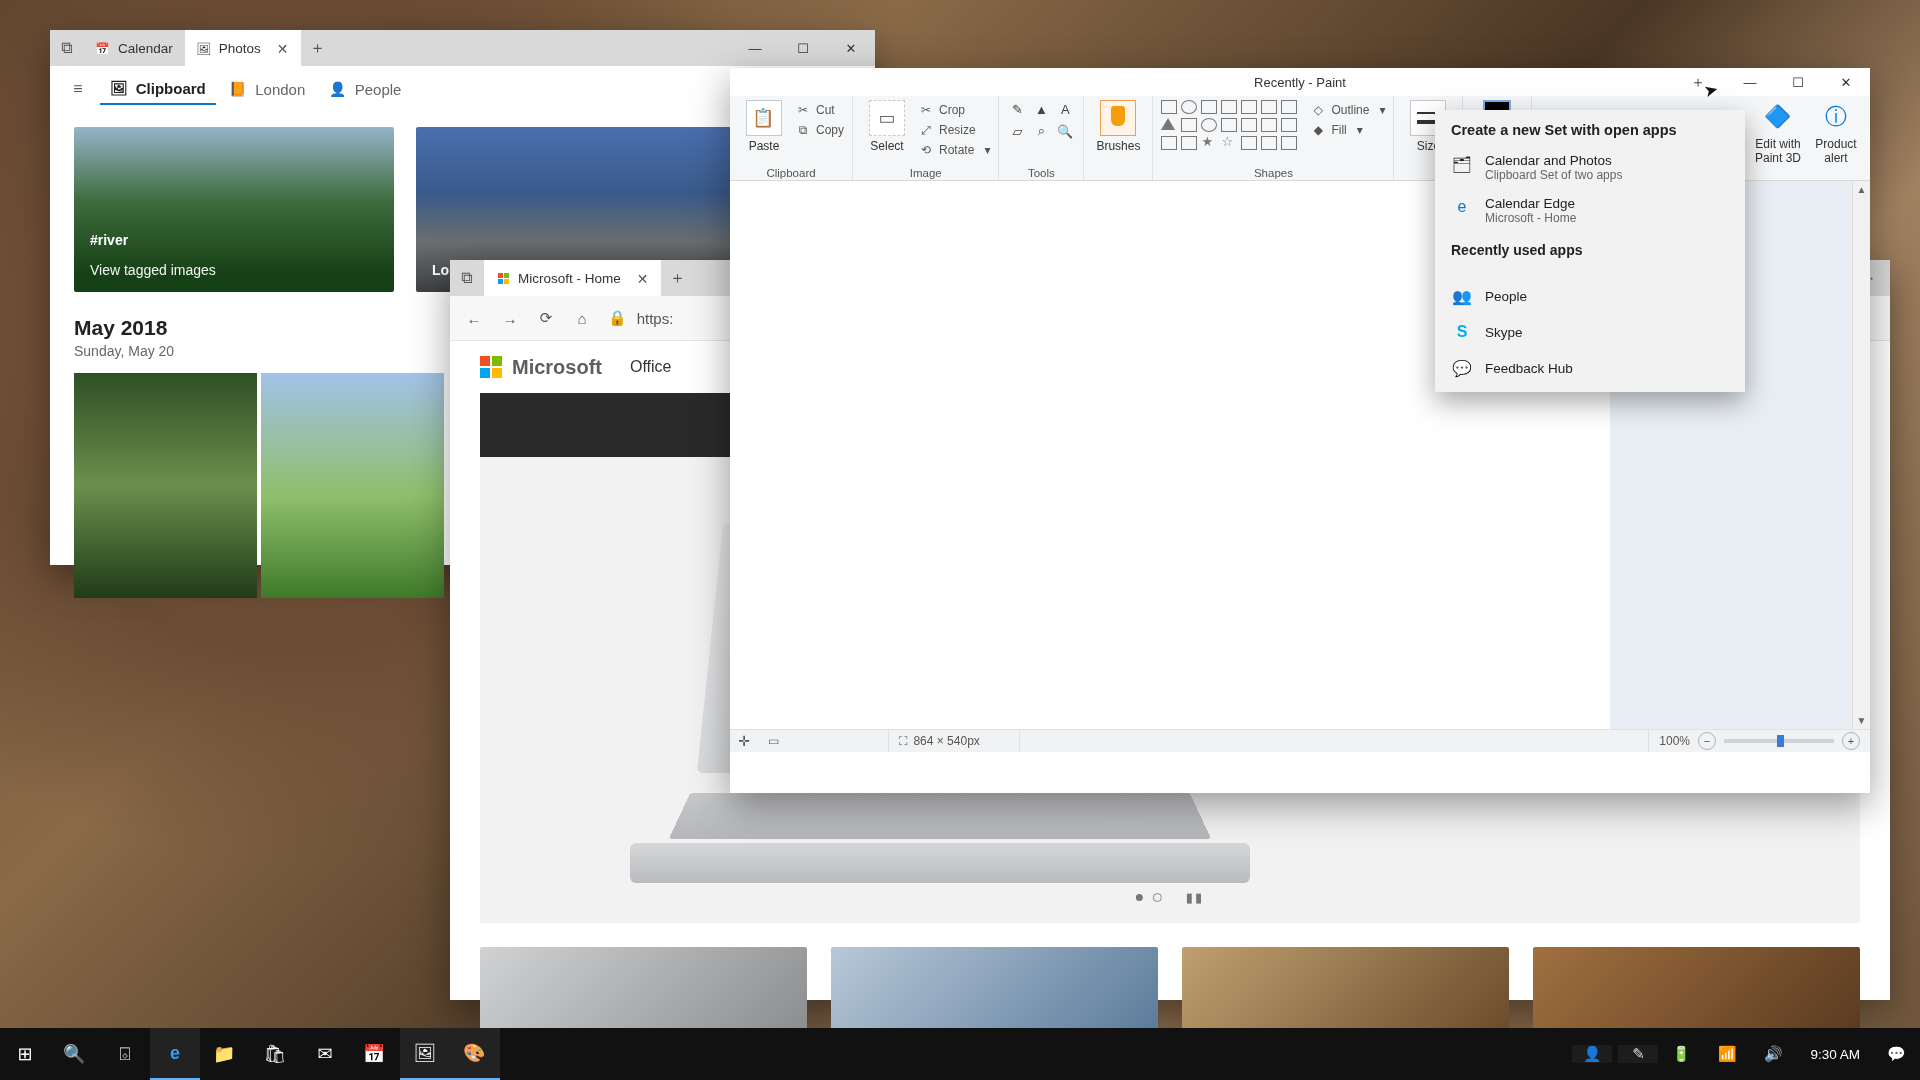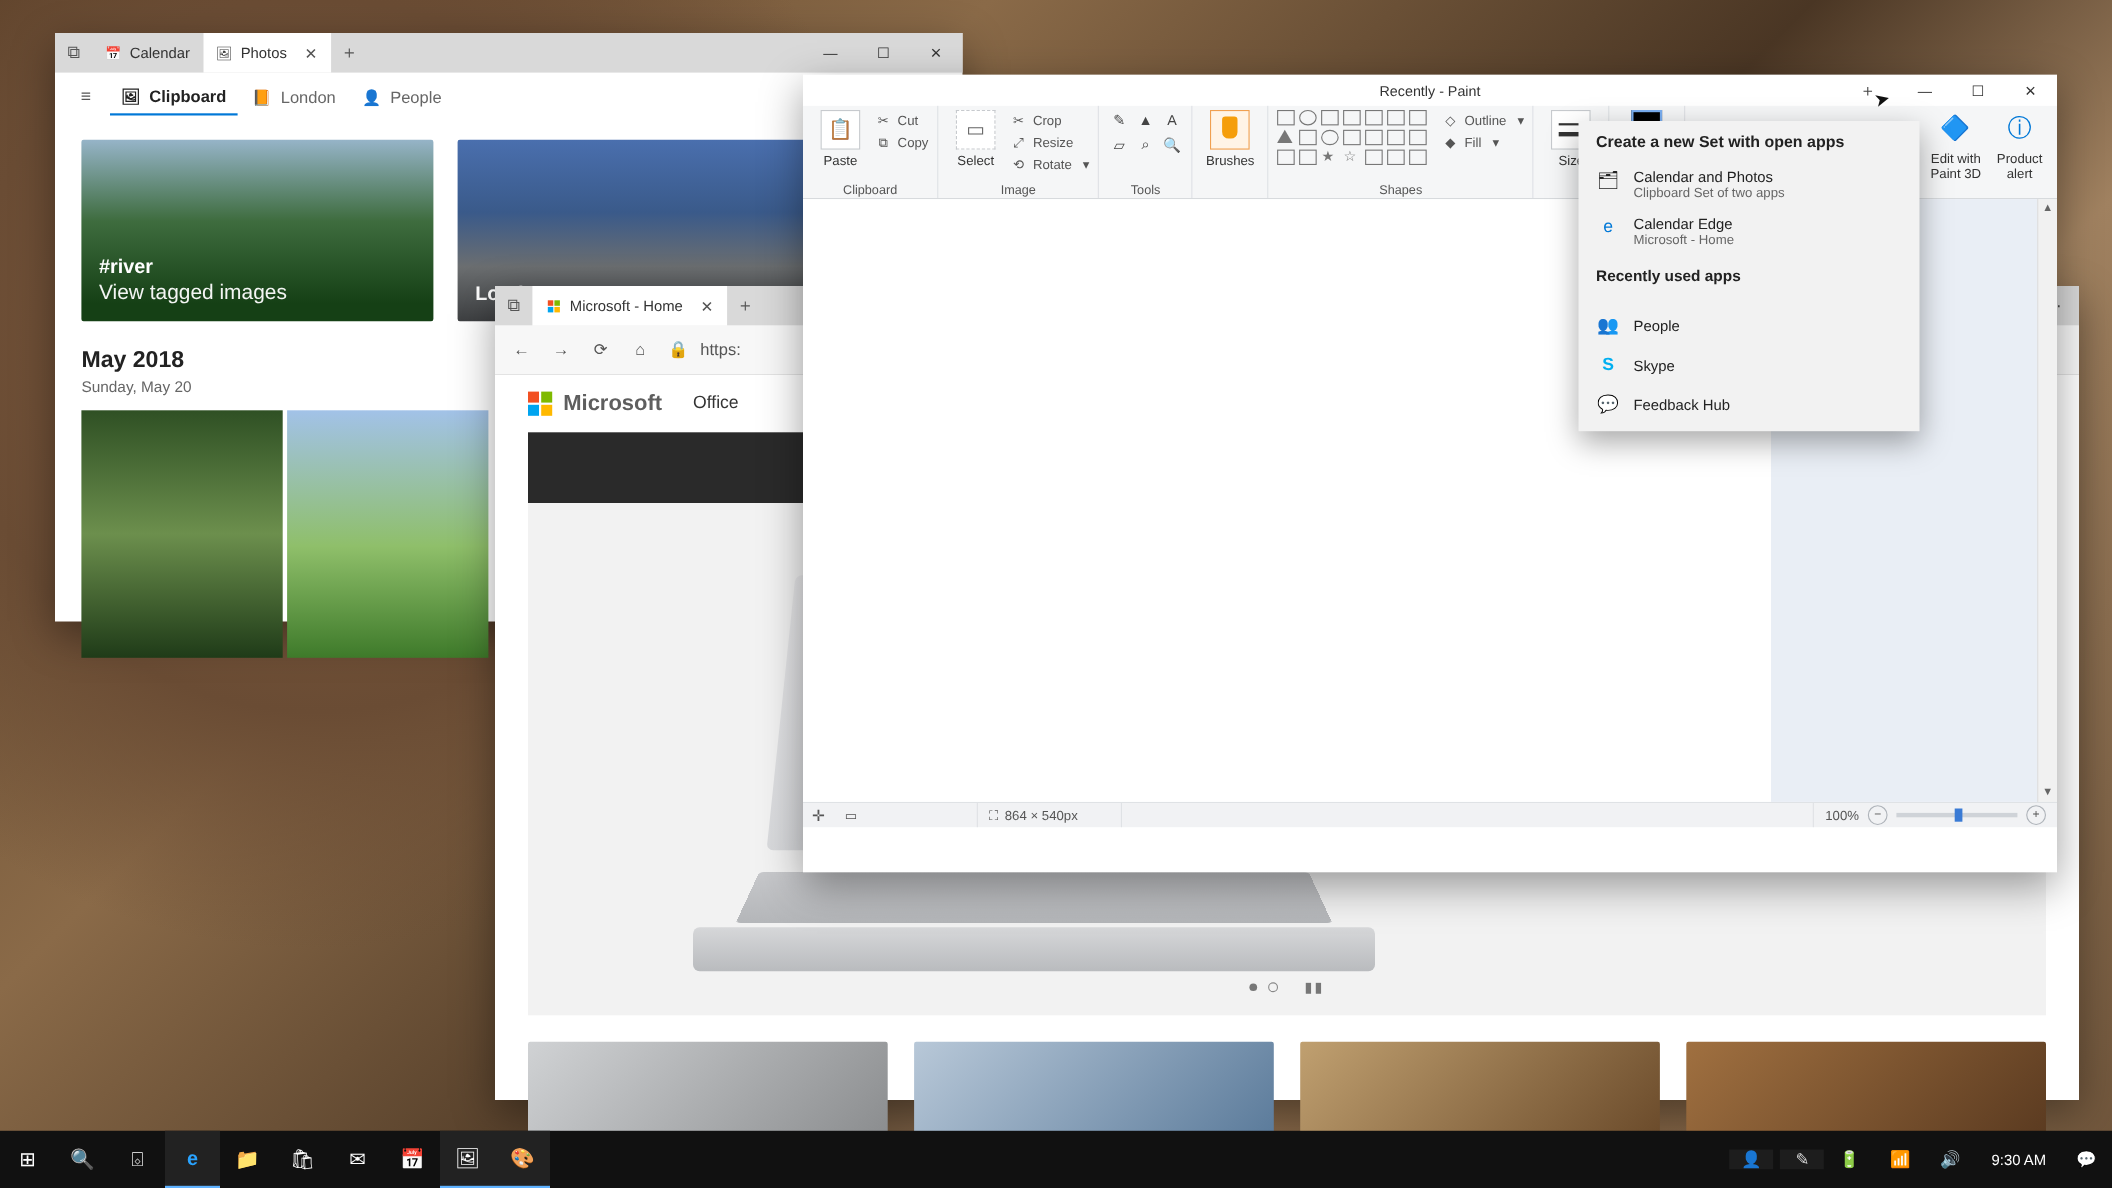--- a/index.html
+++ b/index.html
@@ -62,22 +62,22 @@
   #win-photos .cmdbar { height:46px; display:flex; align-items:center; padding:0 10px; gap:4px; border-bottom:1px solid transparent; }
   #win-photos .menu-btn { width:36px; text-align:center; font-size:16px; color:#555; }
   #win-photos .nav-item { display:flex; align-items:center; gap:8px; padding:6px 10px; font-size:15px; color:#666; }
   #win-photos .nav-item.active { color:#222; font-weight:600; border-bottom:2px solid var(--accent-blue); }
   #win-photos .nav-item .ni-icon { font-size:14px; }
   #win-photos .cmdbar .spacer { flex:1; }
   #win-photos .create { display:flex; align-items:center; gap:8px; font-size:14px; color:#333; }
   #win-photos .hero { display:flex; gap:22px; padding:14px 24px 10px 24px; }
   .hero-card { position:relative; height:165px; border-radius:2px; overflow:hidden; color:#fff; }
   .hero-card .over { position:absolute; left:16px; right:16px; bottom:14px; }
-  .hero-card .title { font-weight:600; font-size:18px; }
-  .hero-card .sub { font-size:19px; margin-top:3px; opacity:.95; }
+  .hero-card .title { font-weight:600; font-size:14px; }
+  .hero-card .sub { font-size:14px; margin-top:14px; opacity:.95; }
   #hero-river { flex:0 0 320px; background:linear-gradient(180deg,#96b4c8 0,#3e6c3e 45%,#154015 90%); }
   #hero-london { flex:1; background:linear-gradient(180deg,#4a6fae 0,#3a5a8a 40%,#6b6e70 70%,#3e4042 100%); }
   .section { padding:4px 24px; }
   .section h2 { margin:10px 0 0 0; font-size:21px; font-weight:700; color:#222; }
   .section .sub { margin-top:3px; color:#666; font-size:14px; }
   .thumbs { display:flex; gap:4px; margin-top:14px; }
   .thumb { width:183px; height:225px; background:#4a6a3c; }
   .thumb:nth-child(1){ background:linear-gradient(180deg,#2f5024 0,#6c8f4d 50%,#1f3b18 100%); }
   .thumb:nth-child(2){ background:linear-gradient(180deg,#a2c2e8 0,#8fbf6a 55%,#3e7a2a 100%); }
 

